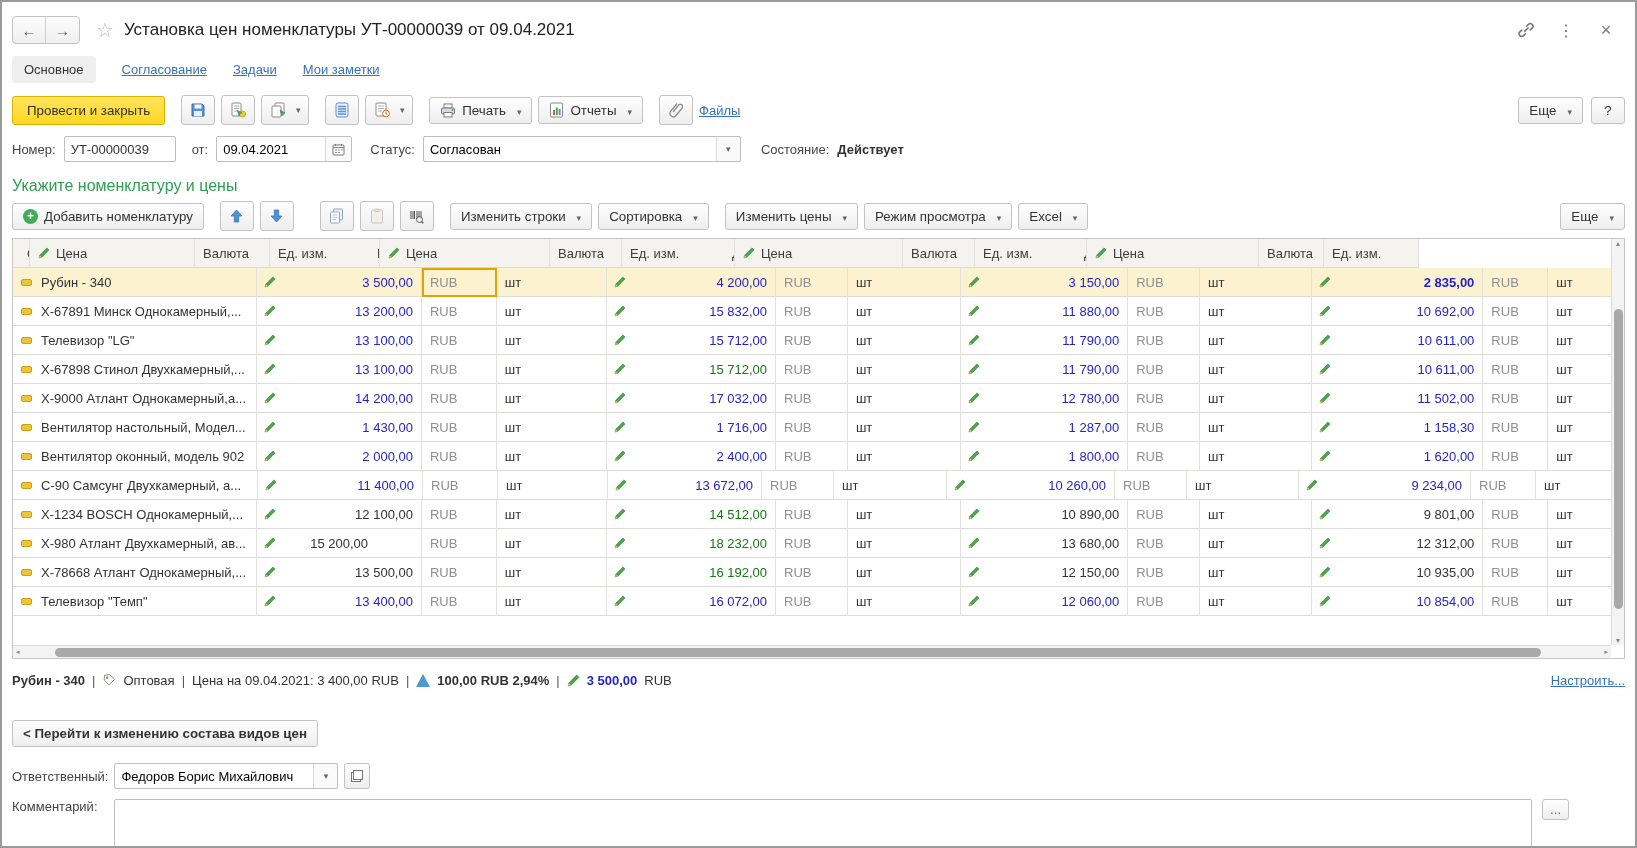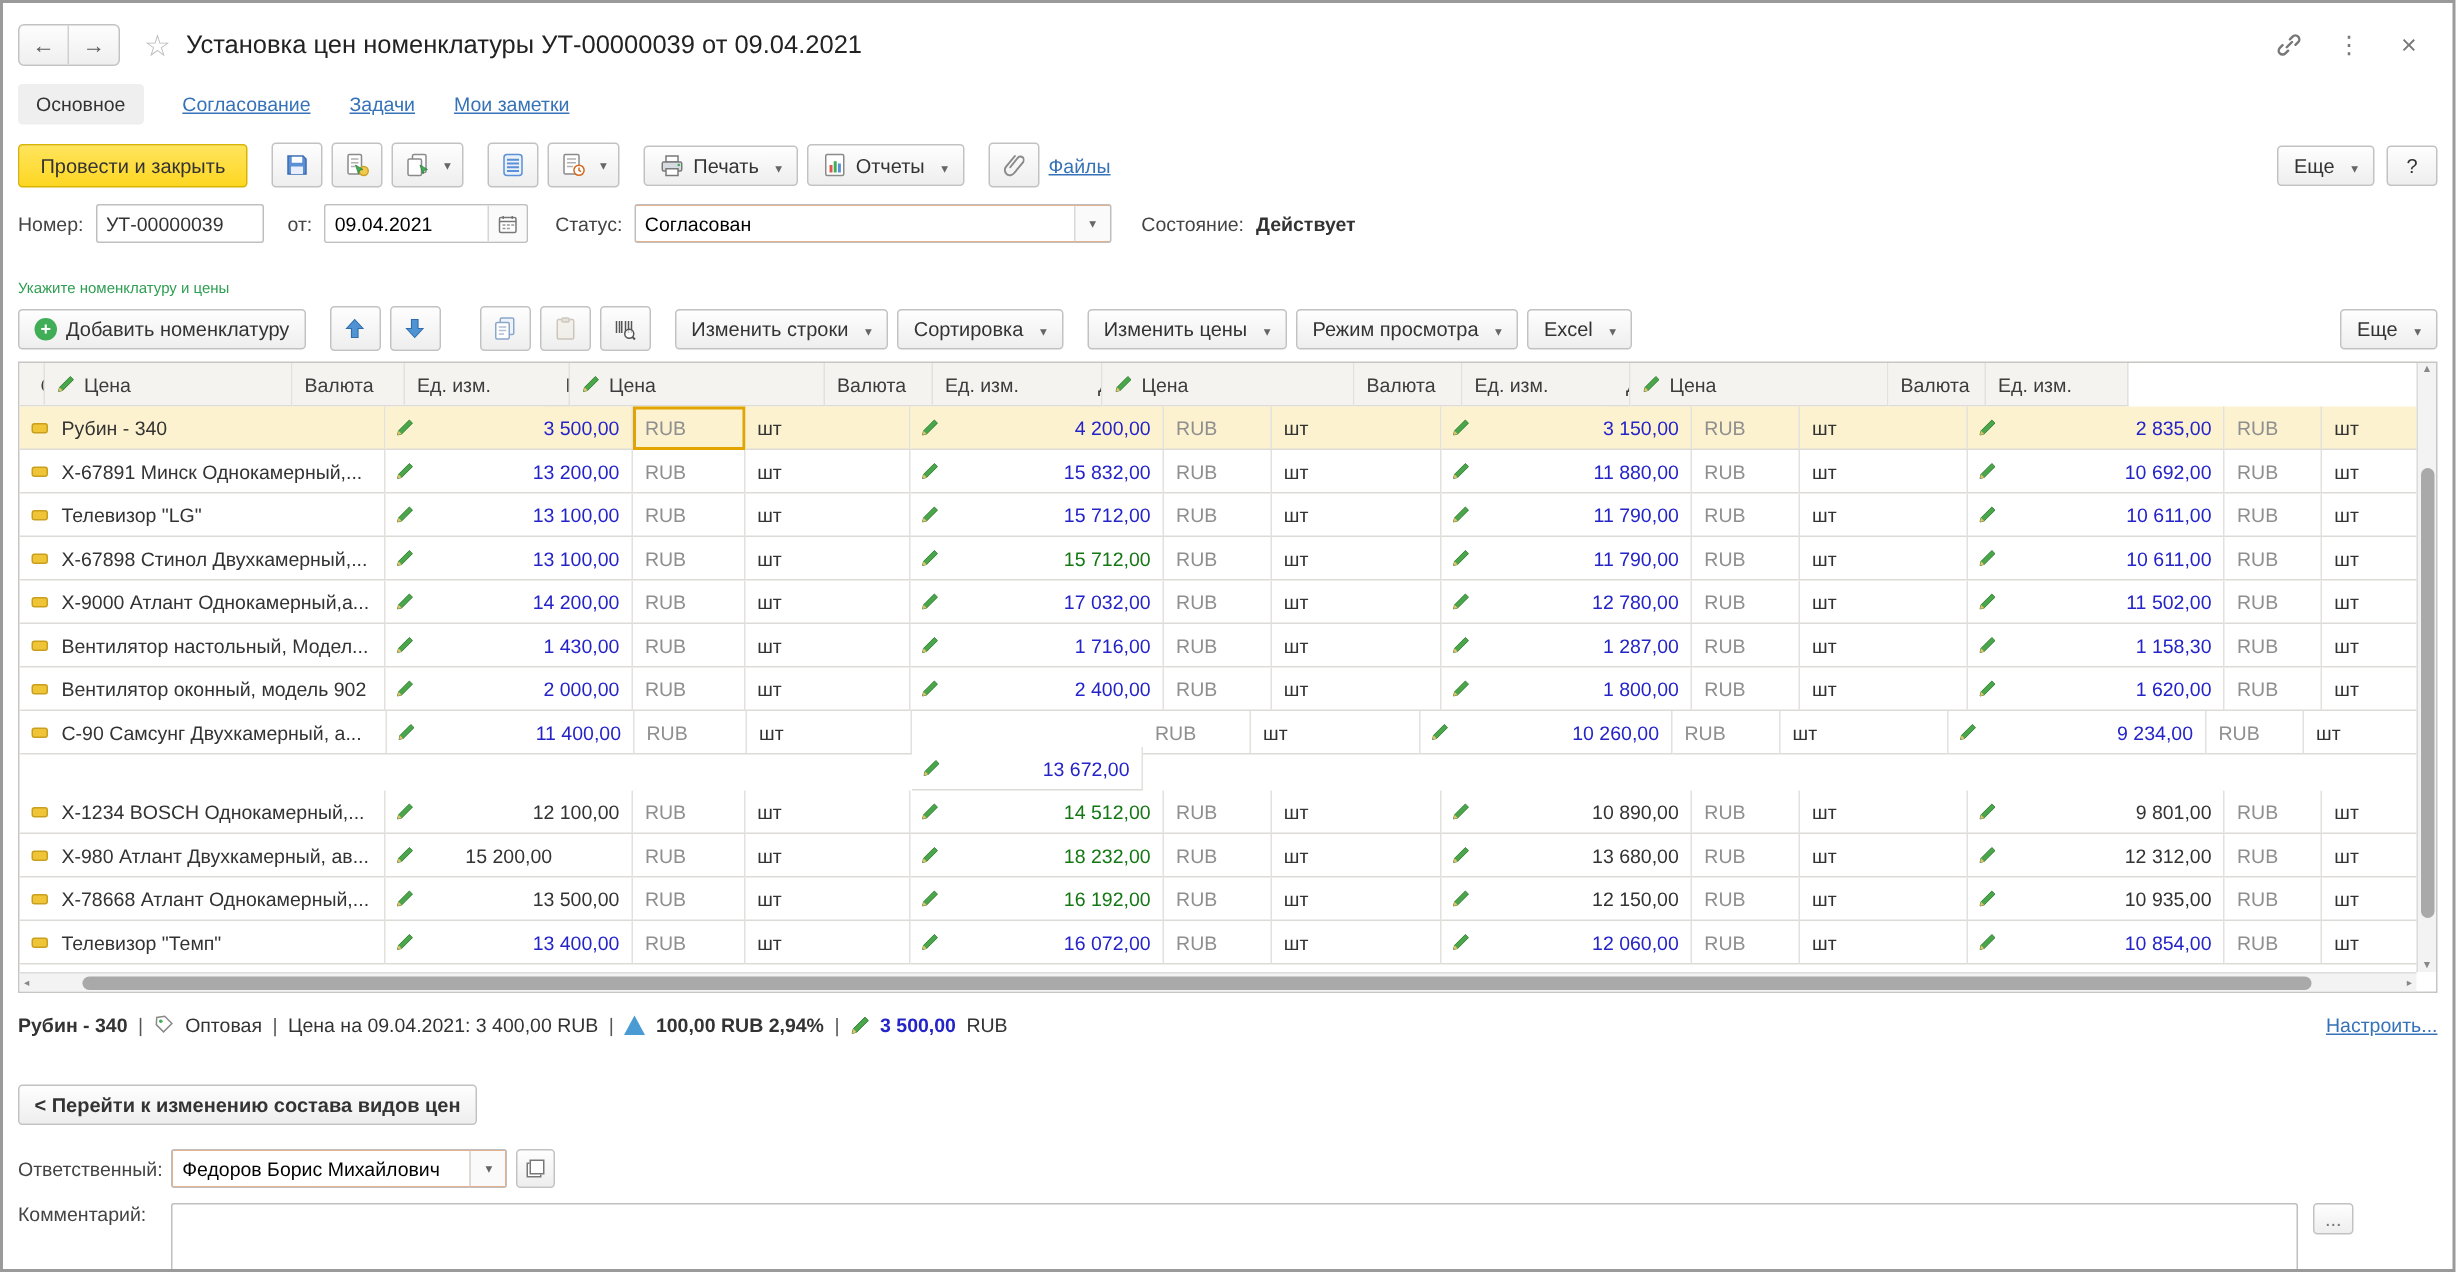--- a/index.html
+++ b/index.html
@@ -47,21 +47,21 @@
   .tinput { border:1px solid #bfbfbf; border-radius:2px; height:26px; padding:0 6px; font:13px "Liberation Sans",sans-serif; color:#333; }
   .datewrap { display:flex; border:1px solid #bfbfbf; border-radius:2px; height:26px; overflow:hidden; }
   .datewrap input { border:none; width:108px; padding:0 6px; font:13px "Liberation Sans",sans-serif; }
   .sq-btn { width:26px; display:flex; align-items:center; justify-content:center; border-left:1px solid #d5d5d5; background:#fafafa; cursor:pointer; }
   .combo { display:flex; border:1px solid #bfbfbf; border-radius:2px; height:26px; overflow:hidden; background:#f97316; }
   .combo input { border:none; padding:0 6px; font:13px "Liberation Sans",sans-serif; flex:1; }
   .combo .arrow { width:24px; display:flex; align-items:center; justify-content:center; color:#666; font-size:9px; border-left:1px solid #d9d9d9; background:#fafafa; cursor:pointer; }
   .bold { font-weight:bold; }
 
   
-  .section-title { color:#2e9e52; font-size:10px; margin-top:24px; }
+  .section-title { color:#2e9e52; font-size:16px; margin-top:14px; }
   .tbl-toolbar { display:flex; align-items:center; gap:6px; margin-top:6px; height:30px; }
   .plus-ico { width:15px; height:15px; border-radius:50%; background:#3fae57; color:#fff; display:flex; align-items:center; justify-content:center; font-size:12px; font-weight:bold; line-height:1; }
 
   
   .tablebox { position:relative; margin:7px 10px 0 10px; border:1px solid #c8c6c2; height:421px; overflow:hidden; background:#fff; }
   .tscroll { width:1630px; }
   .thead-row { display:flex; }
   .cell { display:flex; align-items:center; padding:0 8px; height:29px; border-right:1px solid #e3e1dd; border-bottom:1px solid #dddbd7; overflow:hidden; white-space:nowrap; }
   .hcell { background:#f5f3f0; color:#3c3c3c; }
   .namehead { height:58px; align-items:flex-start; padding-top:6px; }
@@ -452,106 +452,156 @@
             <span class="pencil">
               <svg width="12" height="12" viewBox="0 0 12 12">
                 <path d="M1 11l2.8-.7L11 3.1 8.9 1 1.7 8.2z" fill="#4aa64a" stroke="#2f7d2f" stroke-width=".6"></path>
                 <path d="M1 11l2.8-.7-2.1-2.1z" fill="#e8c06a"></path>
               </svg>
             </span>
             <span class="p-blue">3 150,00</span>
           </div>
           <div class="cell curcell" style="width: 72px;">RUB</div>
           <div class="cell" style="width: 112px;">шт</div>
+          <div class="cell pricecell" style="width: 172px; font-weight: bold;">
+            <span class="pencil">
+              <svg width="12" height="12" viewBox="0 0 12 12">
+                <path d="M1 11l2.8-.7L11 3.1 8.9 1 1.7 8.2z" fill="#4aa64a" stroke="#2f7d2f" stroke-width=".6"></path>
+                <path d="M1 11l2.8-.7-2.1-2.1z" fill="#e8c06a"></path>
+              </svg>
+            </span>
+            <span class="p-blue">2 835,00</span>
+          </div>
+          <div class="cell curcell" style="width: 65px;">RUB</div>
+          <div class="cell" style="width: 95px;">шт</div>
+        </div>
+        <div class="trow">
+          <div class="cell" style="width: 245px;">
+            <span class="dash-ico"></span>
+            <span>Х-67891 Минск Однокамерный,...</span>
+          </div>
+          <div class="cell pricecell" style="width: 165px;">
+            <span class="pencil">
+              <svg width="12" height="12" viewBox="0 0 12 12">
+                <path d="M1 11l2.8-.7L11 3.1 8.9 1 1.7 8.2z" fill="#4aa64a" stroke="#2f7d2f" stroke-width=".6"></path>
+                <path d="M1 11l2.8-.7-2.1-2.1z" fill="#e8c06a"></path>
+              </svg>
+            </span>
+            <span class="p-blue">13 200,00</span>
+          </div>
+          <div class="cell curcell" style="width: 75px;">RUB</div>
+          <div class="cell" style="width: 110px;">шт</div>
+          <div class="cell pricecell" style="width: 170px;">
+            <span class="pencil">
+              <svg width="12" height="12" viewBox="0 0 12 12">
+                <path d="M1 11l2.8-.7L11 3.1 8.9 1 1.7 8.2z" fill="#4aa64a" stroke="#2f7d2f" stroke-width=".6"></path>
+                <path d="M1 11l2.8-.7-2.1-2.1z" fill="#e8c06a"></path>
+              </svg>
+            </span>
+            <span class="p-blue">15 832,00</span>
+          </div>
+          <div class="cell curcell" style="width: 72px;">RUB</div>
+          <div class="cell" style="width: 113px;">шт</div>
+          <div class="cell pricecell" style="width: 168px;">
+            <span class="pencil">
+              <svg width="12" height="12" viewBox="0 0 12 12">
+                <path d="M1 11l2.8-.7L11 3.1 8.9 1 1.7 8.2z" fill="#4aa64a" stroke="#2f7d2f" stroke-width=".6"></path>
+                <path d="M1 11l2.8-.7-2.1-2.1z" fill="#e8c06a"></path>
+              </svg>
+            </span>
+            <span class="p-blue">11 880,00</span>
+          </div>
+          <div class="cell curcell" style="width: 72px;">RUB</div>
+          <div class="cell" style="width: 112px;">шт</div>
           <div class="cell pricecell" style="width: 172px;">
             <span class="pencil">
               <svg width="12" height="12" viewBox="0 0 12 12">
                 <path d="M1 11l2.8-.7L11 3.1 8.9 1 1.7 8.2z" fill="#4aa64a" stroke="#2f7d2f" stroke-width=".6"></path>
                 <path d="M1 11l2.8-.7-2.1-2.1z" fill="#e8c06a"></path>
               </svg>
             </span>
-            <span class="p-blue">2 835,00</span>
+            <span class="p-blue">10 692,00</span>
           </div>
           <div class="cell curcell" style="width: 65px;">RUB</div>
           <div class="cell" style="width: 95px;">шт</div>
         </div>
         <div class="trow">
           <div class="cell" style="width: 245px;">
             <span class="dash-ico"></span>
-            <span>Х-67891 Минск Однокамерный,...</span>
+            <span>Телевизор "LG"</span>
           </div>
           <div class="cell pricecell" style="width: 165px;">
             <span class="pencil">
               <svg width="12" height="12" viewBox="0 0 12 12">
                 <path d="M1 11l2.8-.7L11 3.1 8.9 1 1.7 8.2z" fill="#4aa64a" stroke="#2f7d2f" stroke-width=".6"></path>
                 <path d="M1 11l2.8-.7-2.1-2.1z" fill="#e8c06a"></path>
               </svg>
             </span>
-            <span class="p-blue">13 200,00</span>
+            <span class="p-blue">13 100,00</span>
           </div>
           <div class="cell curcell" style="width: 75px;">RUB</div>
           <div class="cell" style="width: 110px;">шт</div>
           <div class="cell pricecell" style="width: 170px;">
             <span class="pencil">
               <svg width="12" height="12" viewBox="0 0 12 12">
                 <path d="M1 11l2.8-.7L11 3.1 8.9 1 1.7 8.2z" fill="#4aa64a" stroke="#2f7d2f" stroke-width=".6"></path>
                 <path d="M1 11l2.8-.7-2.1-2.1z" fill="#e8c06a"></path>
               </svg>
             </span>
-            <span class="p-blue">15 832,00</span>
-          </div>
-          <div class="cell curcell" style="width: 72px;">RUB</div>
-          <div class="cell" style="width: 113px;">шт</div>
-          <div class="cell pricecell" style="width: 168px;">
-            <span class="pencil">
-              <svg width="12" height="12" viewBox="0 0 12 12">
-                <path d="M1 11l2.8-.7L11 3.1 8.9 1 1.7 8.2z" fill="#4aa64a" stroke="#2f7d2f" stroke-width=".6"></path>
-                <path d="M1 11l2.8-.7-2.1-2.1z" fill="#e8c06a"></path>
-              </svg>
-            </span>
-            <span class="p-blue">11 880,00</span>
+            <span class="p-blue">15 712,00</span>
+          </div>
+          <div class="cell curcell" style="width: 72px;">RUB</div>
+          <div class="cell" style="width: 113px;">шт</div>
+          <div class="cell pricecell" style="width: 168px;">
+            <span class="pencil">
+              <svg width="12" height="12" viewBox="0 0 12 12">
+                <path d="M1 11l2.8-.7L11 3.1 8.9 1 1.7 8.2z" fill="#4aa64a" stroke="#2f7d2f" stroke-width=".6"></path>
+                <path d="M1 11l2.8-.7-2.1-2.1z" fill="#e8c06a"></path>
+              </svg>
+            </span>
+            <span class="p-blue">11 790,00</span>
           </div>
           <div class="cell curcell" style="width: 72px;">RUB</div>
           <div class="cell" style="width: 112px;">шт</div>
           <div class="cell pricecell" style="width: 172px;">
             <span class="pencil">
               <svg width="12" height="12" viewBox="0 0 12 12">
                 <path d="M1 11l2.8-.7L11 3.1 8.9 1 1.7 8.2z" fill="#4aa64a" stroke="#2f7d2f" stroke-width=".6"></path>
                 <path d="M1 11l2.8-.7-2.1-2.1z" fill="#e8c06a"></path>
               </svg>
             </span>
-            <span class="p-blue">10 692,00</span>
+            <span class="p-blue">10 611,00</span>
           </div>
           <div class="cell curcell" style="width: 65px;">RUB</div>
           <div class="cell" style="width: 95px;">шт</div>
         </div>
         <div class="trow">
           <div class="cell" style="width: 245px;">
             <span class="dash-ico"></span>
-            <span>Телевизор "LG"</span>
+            <span>Х-67898 Стинол Двухкамерный,...</span>
           </div>
           <div class="cell pricecell" style="width: 165px;">
             <span class="pencil">
               <svg width="12" height="12" viewBox="0 0 12 12">
                 <path d="M1 11l2.8-.7L11 3.1 8.9 1 1.7 8.2z" fill="#4aa64a" stroke="#2f7d2f" stroke-width=".6"></path>
                 <path d="M1 11l2.8-.7-2.1-2.1z" fill="#e8c06a"></path>
               </svg>
             </span>
             <span class="p-blue">13 100,00</span>
           </div>
           <div class="cell curcell" style="width: 75px;">RUB</div>
           <div class="cell" style="width: 110px;">шт</div>
           <div class="cell pricecell" style="width: 170px;">
             <span class="pencil">
               <svg width="12" height="12" viewBox="0 0 12 12">
                 <path d="M1 11l2.8-.7L11 3.1 8.9 1 1.7 8.2z" fill="#4aa64a" stroke="#2f7d2f" stroke-width=".6"></path>
                 <path d="M1 11l2.8-.7-2.1-2.1z" fill="#e8c06a"></path>
               </svg>
             </span>
-            <span class="p-blue">15 712,00</span>
+            <span class="p-green">15 712,00</span>
           </div>
           <div class="cell curcell" style="width: 72px;">RUB</div>
           <div class="cell" style="width: 113px;">шт</div>
           <div class="cell pricecell" style="width: 168px;">
             <span class="pencil">
               <svg width="12" height="12" viewBox="0 0 12 12">
                 <path d="M1 11l2.8-.7L11 3.1 8.9 1 1.7 8.2z" fill="#4aa64a" stroke="#2f7d2f" stroke-width=".6"></path>
                 <path d="M1 11l2.8-.7-2.1-2.1z" fill="#e8c06a"></path>
               </svg>
             </span>
@@ -567,234 +617,184 @@
               </svg>
             </span>
             <span class="p-blue">10 611,00</span>
           </div>
           <div class="cell curcell" style="width: 65px;">RUB</div>
           <div class="cell" style="width: 95px;">шт</div>
         </div>
         <div class="trow">
           <div class="cell" style="width: 245px;">
             <span class="dash-ico"></span>
-            <span>Х-67898 Стинол Двухкамерный,...</span>
+            <span>Х-9000 Атлант Однокамерный,а...</span>
           </div>
           <div class="cell pricecell" style="width: 165px;">
             <span class="pencil">
               <svg width="12" height="12" viewBox="0 0 12 12">
                 <path d="M1 11l2.8-.7L11 3.1 8.9 1 1.7 8.2z" fill="#4aa64a" stroke="#2f7d2f" stroke-width=".6"></path>
                 <path d="M1 11l2.8-.7-2.1-2.1z" fill="#e8c06a"></path>
               </svg>
             </span>
-            <span class="p-blue">13 100,00</span>
+            <span class="p-blue">14 200,00</span>
           </div>
           <div class="cell curcell" style="width: 75px;">RUB</div>
           <div class="cell" style="width: 110px;">шт</div>
           <div class="cell pricecell" style="width: 170px;">
             <span class="pencil">
               <svg width="12" height="12" viewBox="0 0 12 12">
                 <path d="M1 11l2.8-.7L11 3.1 8.9 1 1.7 8.2z" fill="#4aa64a" stroke="#2f7d2f" stroke-width=".6"></path>
                 <path d="M1 11l2.8-.7-2.1-2.1z" fill="#e8c06a"></path>
               </svg>
             </span>
-            <span class="p-green">15 712,00</span>
-          </div>
-          <div class="cell curcell" style="width: 72px;">RUB</div>
-          <div class="cell" style="width: 113px;">шт</div>
-          <div class="cell pricecell" style="width: 168px;">
-            <span class="pencil">
-              <svg width="12" height="12" viewBox="0 0 12 12">
-                <path d="M1 11l2.8-.7L11 3.1 8.9 1 1.7 8.2z" fill="#4aa64a" stroke="#2f7d2f" stroke-width=".6"></path>
-                <path d="M1 11l2.8-.7-2.1-2.1z" fill="#e8c06a"></path>
-              </svg>
-            </span>
-            <span class="p-blue">11 790,00</span>
+            <span class="p-blue">17 032,00</span>
+          </div>
+          <div class="cell curcell" style="width: 72px;">RUB</div>
+          <div class="cell" style="width: 113px;">шт</div>
+          <div class="cell pricecell" style="width: 168px;">
+            <span class="pencil">
+              <svg width="12" height="12" viewBox="0 0 12 12">
+                <path d="M1 11l2.8-.7L11 3.1 8.9 1 1.7 8.2z" fill="#4aa64a" stroke="#2f7d2f" stroke-width=".6"></path>
+                <path d="M1 11l2.8-.7-2.1-2.1z" fill="#e8c06a"></path>
+              </svg>
+            </span>
+            <span class="p-blue">12 780,00</span>
           </div>
           <div class="cell curcell" style="width: 72px;">RUB</div>
           <div class="cell" style="width: 112px;">шт</div>
           <div class="cell pricecell" style="width: 172px;">
             <span class="pencil">
               <svg width="12" height="12" viewBox="0 0 12 12">
                 <path d="M1 11l2.8-.7L11 3.1 8.9 1 1.7 8.2z" fill="#4aa64a" stroke="#2f7d2f" stroke-width=".6"></path>
                 <path d="M1 11l2.8-.7-2.1-2.1z" fill="#e8c06a"></path>
               </svg>
             </span>
-            <span class="p-blue">10 611,00</span>
+            <span class="p-blue">11 502,00</span>
           </div>
           <div class="cell curcell" style="width: 65px;">RUB</div>
           <div class="cell" style="width: 95px;">шт</div>
         </div>
         <div class="trow">
           <div class="cell" style="width: 245px;">
             <span class="dash-ico"></span>
-            <span>Х-9000 Атлант Однокамерный,а...</span>
+            <span>Вентилятор настольный, Модел...</span>
           </div>
           <div class="cell pricecell" style="width: 165px;">
             <span class="pencil">
               <svg width="12" height="12" viewBox="0 0 12 12">
                 <path d="M1 11l2.8-.7L11 3.1 8.9 1 1.7 8.2z" fill="#4aa64a" stroke="#2f7d2f" stroke-width=".6"></path>
                 <path d="M1 11l2.8-.7-2.1-2.1z" fill="#e8c06a"></path>
               </svg>
             </span>
-            <span class="p-blue">14 200,00</span>
+            <span class="p-blue">1 430,00</span>
           </div>
           <div class="cell curcell" style="width: 75px;">RUB</div>
           <div class="cell" style="width: 110px;">шт</div>
           <div class="cell pricecell" style="width: 170px;">
             <span class="pencil">
               <svg width="12" height="12" viewBox="0 0 12 12">
                 <path d="M1 11l2.8-.7L11 3.1 8.9 1 1.7 8.2z" fill="#4aa64a" stroke="#2f7d2f" stroke-width=".6"></path>
                 <path d="M1 11l2.8-.7-2.1-2.1z" fill="#e8c06a"></path>
               </svg>
             </span>
-            <span class="p-blue">17 032,00</span>
-          </div>
-          <div class="cell curcell" style="width: 72px;">RUB</div>
-          <div class="cell" style="width: 113px;">шт</div>
-          <div class="cell pricecell" style="width: 168px;">
-            <span class="pencil">
-              <svg width="12" height="12" viewBox="0 0 12 12">
-                <path d="M1 11l2.8-.7L11 3.1 8.9 1 1.7 8.2z" fill="#4aa64a" stroke="#2f7d2f" stroke-width=".6"></path>
-                <path d="M1 11l2.8-.7-2.1-2.1z" fill="#e8c06a"></path>
-              </svg>
-            </span>
-            <span class="p-blue">12 780,00</span>
+            <span class="p-blue">1 716,00</span>
+          </div>
+          <div class="cell curcell" style="width: 72px;">RUB</div>
+          <div class="cell" style="width: 113px;">шт</div>
+          <div class="cell pricecell" style="width: 168px;">
+            <span class="pencil">
+              <svg width="12" height="12" viewBox="0 0 12 12">
+                <path d="M1 11l2.8-.7L11 3.1 8.9 1 1.7 8.2z" fill="#4aa64a" stroke="#2f7d2f" stroke-width=".6"></path>
+                <path d="M1 11l2.8-.7-2.1-2.1z" fill="#e8c06a"></path>
+              </svg>
+            </span>
+            <span class="p-blue">1 287,00</span>
           </div>
           <div class="cell curcell" style="width: 72px;">RUB</div>
           <div class="cell" style="width: 112px;">шт</div>
           <div class="cell pricecell" style="width: 172px;">
             <span class="pencil">
               <svg width="12" height="12" viewBox="0 0 12 12">
                 <path d="M1 11l2.8-.7L11 3.1 8.9 1 1.7 8.2z" fill="#4aa64a" stroke="#2f7d2f" stroke-width=".6"></path>
                 <path d="M1 11l2.8-.7-2.1-2.1z" fill="#e8c06a"></path>
               </svg>
             </span>
-            <span class="p-blue">11 502,00</span>
+            <span class="p-blue">1 158,30</span>
           </div>
           <div class="cell curcell" style="width: 65px;">RUB</div>
           <div class="cell" style="width: 95px;">шт</div>
         </div>
         <div class="trow">
           <div class="cell" style="width: 245px;">
             <span class="dash-ico"></span>
-            <span>Вентилятор настольный, Модел...</span>
+            <span>Вентилятор оконный, модель 902</span>
           </div>
           <div class="cell pricecell" style="width: 165px;">
             <span class="pencil">
               <svg width="12" height="12" viewBox="0 0 12 12">
                 <path d="M1 11l2.8-.7L11 3.1 8.9 1 1.7 8.2z" fill="#4aa64a" stroke="#2f7d2f" stroke-width=".6"></path>
                 <path d="M1 11l2.8-.7-2.1-2.1z" fill="#e8c06a"></path>
               </svg>
             </span>
-            <span class="p-blue">1 430,00</span>
+            <span class="p-blue">2 000,00</span>
           </div>
           <div class="cell curcell" style="width: 75px;">RUB</div>
           <div class="cell" style="width: 110px;">шт</div>
           <div class="cell pricecell" style="width: 170px;">
             <span class="pencil">
               <svg width="12" height="12" viewBox="0 0 12 12">
                 <path d="M1 11l2.8-.7L11 3.1 8.9 1 1.7 8.2z" fill="#4aa64a" stroke="#2f7d2f" stroke-width=".6"></path>
                 <path d="M1 11l2.8-.7-2.1-2.1z" fill="#e8c06a"></path>
               </svg>
             </span>
-            <span class="p-blue">1 716,00</span>
-          </div>
-          <div class="cell curcell" style="width: 72px;">RUB</div>
-          <div class="cell" style="width: 113px;">шт</div>
-          <div class="cell pricecell" style="width: 168px;">
-            <span class="pencil">
-              <svg width="12" height="12" viewBox="0 0 12 12">
-                <path d="M1 11l2.8-.7L11 3.1 8.9 1 1.7 8.2z" fill="#4aa64a" stroke="#2f7d2f" stroke-width=".6"></path>
-                <path d="M1 11l2.8-.7-2.1-2.1z" fill="#e8c06a"></path>
-              </svg>
-            </span>
-            <span class="p-blue">1 287,00</span>
+            <span class="p-blue">2 400,00</span>
+          </div>
+          <div class="cell curcell" style="width: 72px;">RUB</div>
+          <div class="cell" style="width: 113px;">шт</div>
+          <div class="cell pricecell" style="width: 168px;">
+            <span class="pencil">
+              <svg width="12" height="12" viewBox="0 0 12 12">
+                <path d="M1 11l2.8-.7L11 3.1 8.9 1 1.7 8.2z" fill="#4aa64a" stroke="#2f7d2f" stroke-width=".6"></path>
+                <path d="M1 11l2.8-.7-2.1-2.1z" fill="#e8c06a"></path>
+              </svg>
+            </span>
+            <span class="p-blue">1 800,00</span>
           </div>
           <div class="cell curcell" style="width: 72px;">RUB</div>
           <div class="cell" style="width: 112px;">шт</div>
           <div class="cell pricecell" style="width: 172px;">
             <span class="pencil">
               <svg width="12" height="12" viewBox="0 0 12 12">
                 <path d="M1 11l2.8-.7L11 3.1 8.9 1 1.7 8.2z" fill="#4aa64a" stroke="#2f7d2f" stroke-width=".6"></path>
                 <path d="M1 11l2.8-.7-2.1-2.1z" fill="#e8c06a"></path>
               </svg>
             </span>
-            <span class="p-blue">1 158,30</span>
+            <span class="p-blue">1 620,00</span>
           </div>
           <div class="cell curcell" style="width: 65px;">RUB</div>
           <div class="cell" style="width: 95px;">шт</div>
         </div>
         <div class="trow">
           <div class="cell" style="width: 245px;">
             <span class="dash-ico"></span>
-            <span>Вентилятор оконный, модель 902</span>
+            <span>С-90 Самсунг Двухкамерный, а...</span>
           </div>
           <div class="cell pricecell" style="width: 165px;">
             <span class="pencil">
               <svg width="12" height="12" viewBox="0 0 12 12">
                 <path d="M1 11l2.8-.7L11 3.1 8.9 1 1.7 8.2z" fill="#4aa64a" stroke="#2f7d2f" stroke-width=".6"></path>
                 <path d="M1 11l2.8-.7-2.1-2.1z" fill="#e8c06a"></path>
               </svg>
             </span>
-            <span class="p-blue">2 000,00</span>
+            <span class="p-blue">11 400,00</span>
           </div>
           <div class="cell curcell" style="width: 75px;">RUB</div>
           <div class="cell" style="width: 110px;">шт</div>
-          <div class="cell pricecell" style="width: 170px;">
-            <span class="pencil">
-              <svg width="12" height="12" viewBox="0 0 12 12">
-                <path d="M1 11l2.8-.7L11 3.1 8.9 1 1.7 8.2z" fill="#4aa64a" stroke="#2f7d2f" stroke-width=".6"></path>
-                <path d="M1 11l2.8-.7-2.1-2.1z" fill="#e8c06a"></path>
-              </svg>
-            </span>
-            <span class="p-blue">2 400,00</span>
-          </div>
-          <div class="cell curcell" style="width: 72px;">RUB</div>
-          <div class="cell" style="width: 113px;">шт</div>
-          <div class="cell pricecell" style="width: 168px;">
-            <span class="pencil">
-              <svg width="12" height="12" viewBox="0 0 12 12">
-                <path d="M1 11l2.8-.7L11 3.1 8.9 1 1.7 8.2z" fill="#4aa64a" stroke="#2f7d2f" stroke-width=".6"></path>
-                <path d="M1 11l2.8-.7-2.1-2.1z" fill="#e8c06a"></path>
-              </svg>
-            </span>
-            <span class="p-blue">1 800,00</span>
-          </div>
-          <div class="cell curcell" style="width: 72px;">RUB</div>
-          <div class="cell" style="width: 112px;">шт</div>
-          <div class="cell pricecell" style="width: 172px;">
-            <span class="pencil">
-              <svg width="12" height="12" viewBox="0 0 12 12">
-                <path d="M1 11l2.8-.7L11 3.1 8.9 1 1.7 8.2z" fill="#4aa64a" stroke="#2f7d2f" stroke-width=".6"></path>
-                <path d="M1 11l2.8-.7-2.1-2.1z" fill="#e8c06a"></path>
-              </svg>
-            </span>
-            <span class="p-blue">1 620,00</span>
-          </div>
-          <div class="cell curcell" style="width: 65px;">RUB</div>
-          <div class="cell" style="width: 95px;">шт</div>
-        </div>
-        <div class="trow">
-          <div class="cell" style="width: 245px;">
-            <span class="dash-ico"></span>
-            <span>С-90 Самсунг Двухкамерный, а...</span>
-          </div>
-          <div class="cell pricecell" style="width: 165px;">
-            <span class="pencil">
-              <svg width="12" height="12" viewBox="0 0 12 12">
-                <path d="M1 11l2.8-.7L11 3.1 8.9 1 1.7 8.2z" fill="#4aa64a" stroke="#2f7d2f" stroke-width=".6"></path>
-                <path d="M1 11l2.8-.7-2.1-2.1z" fill="#e8c06a"></path>
-              </svg>
-            </span>
-            <span class="p-blue">11 400,00</span>
-          </div>
-          <div class="cell curcell" style="width: 75px;">RUB</div>
-          <div class="cell" style="width: 110px;">шт</div>
-          <div class="cell pricecell" style="width: 154px; margin-top: 24px;">
+          <div class="cell pricecell" style="width: 154px;">
             <span class="pencil">
               <svg width="12" height="12" viewBox="0 0 12 12">
                 <path d="M1 11l2.8-.7L11 3.1 8.9 1 1.7 8.2z" fill="#4aa64a" stroke="#2f7d2f" stroke-width=".6"></path>
                 <path d="M1 11l2.8-.7-2.1-2.1z" fill="#e8c06a"></path>
               </svg>
             </span>
             <span class="p-blue">13 672,00</span>
           </div>
           <div class="cell curcell" style="width: 72px;">RUB</div>
           <div class="cell" style="width: 113px;">шт</div>

